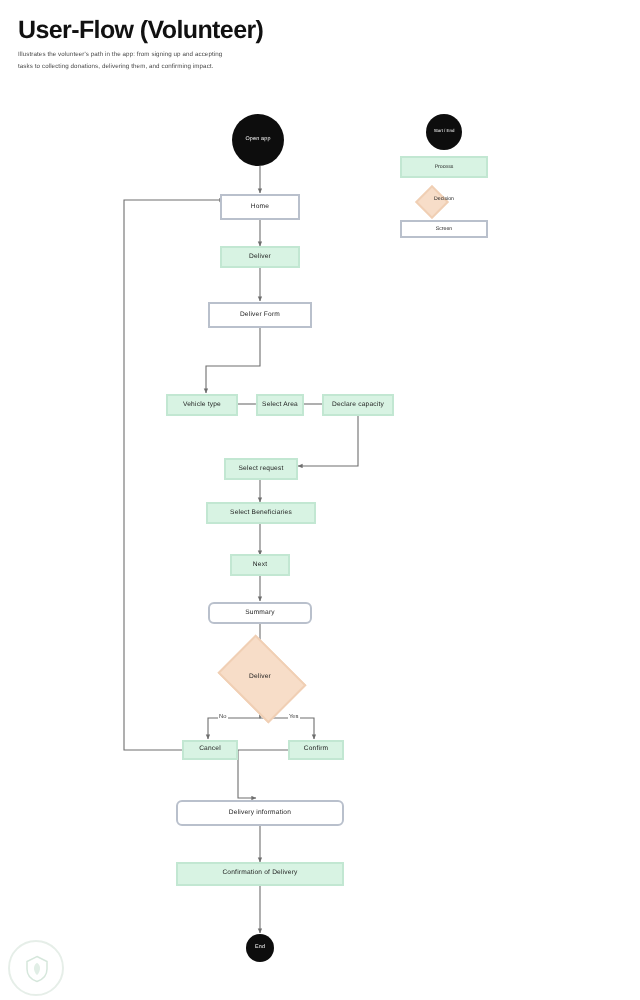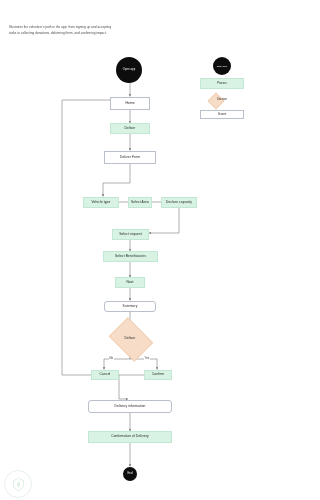--- a/index.html
+++ b/index.html
@@ -94,20 +94,21 @@
     display:flex;align-items:center;justify-content:center;
     opacity:0.85;
   }
   #watermark svg{width:15px;height:15px;}
 </style>
 </head>
 <body>
 
 <div id="page">
 
+  <div class="hdr-title">User-Flow (Volunteer)</div>
   <div class="hdr-sub">Illustrates the volunteer's path in the app: from signing up and accepting tasks to collecting donations, delivering them, and confirming impact.</div>
 
   <svg id="wires" viewBox="0 0 252 500">
     <defs>
       <marker id="ar" markerWidth="5" markerHeight="5" refX="4.2" refY="2" orient="auto">
         <path d="M0,0 L4.4,2 L0,4 z" fill="#6e6e6e"></path>
       </marker>
       <marker id="ar2" markerWidth="5" markerHeight="5" refX="4.2" refY="2" orient="auto">
         <path d="M0,0 L4.4,2 L0,4 z" fill="#6e6e6e"></path>
       </marker>

